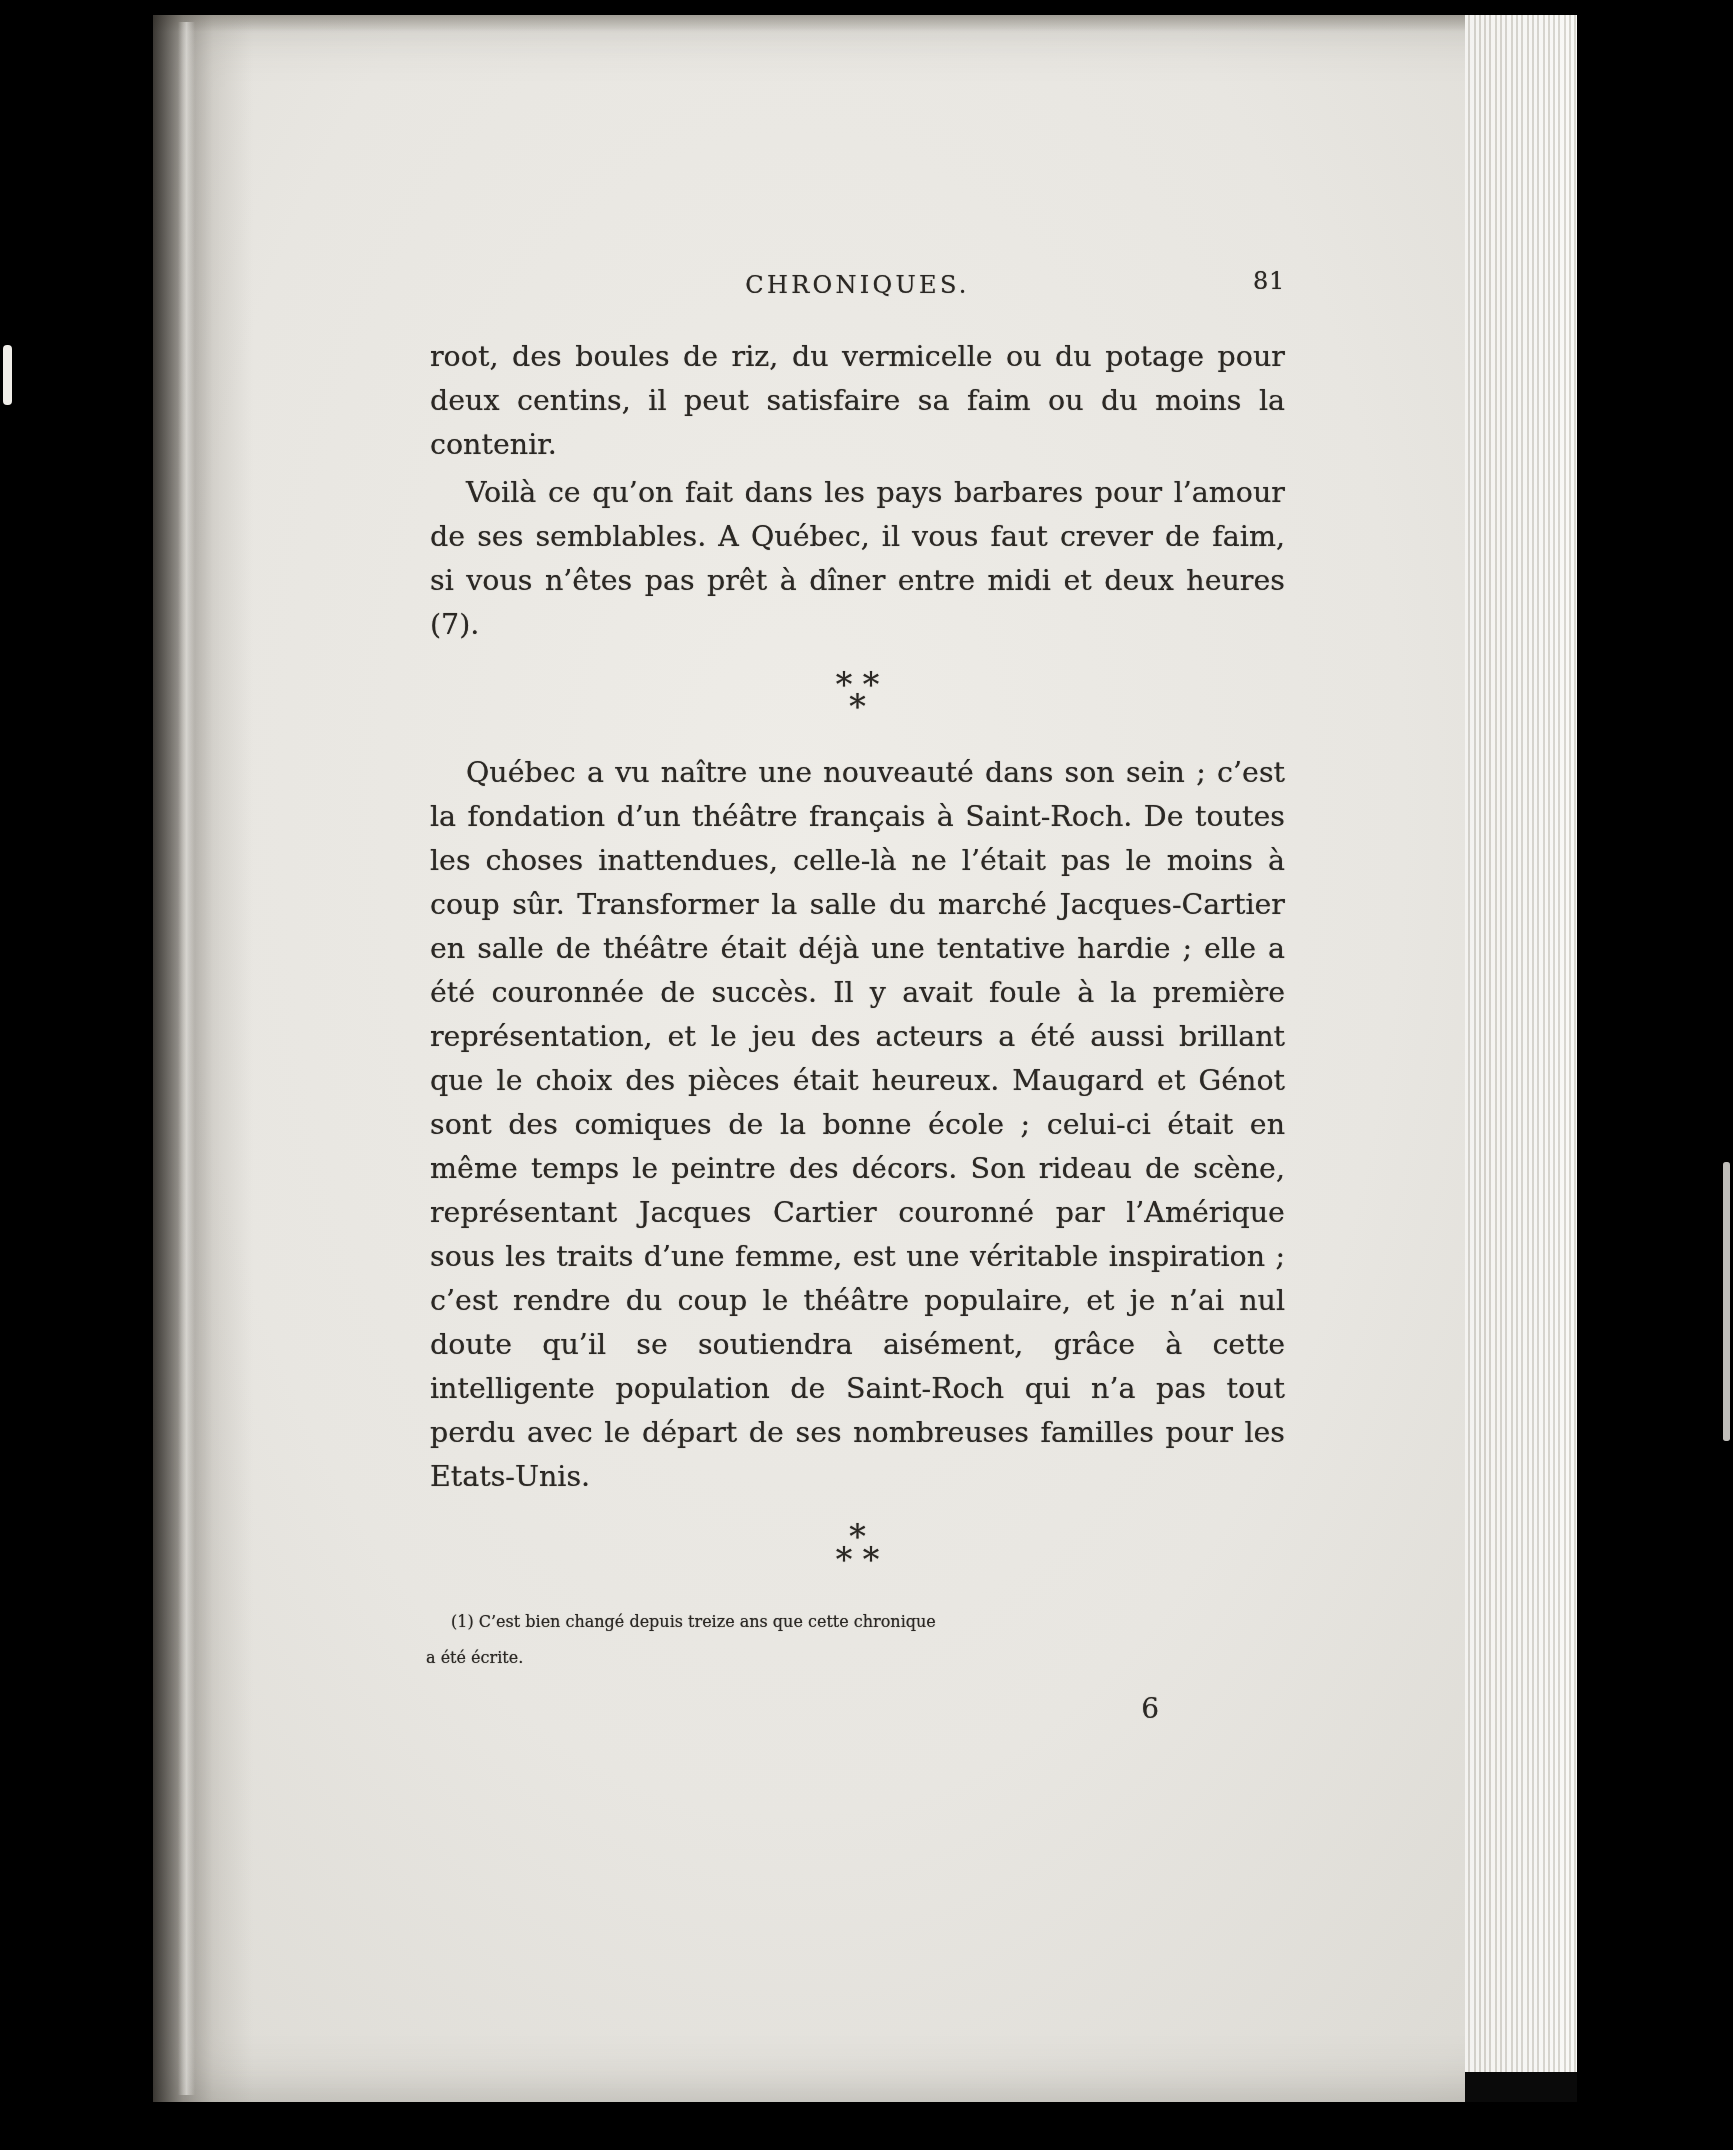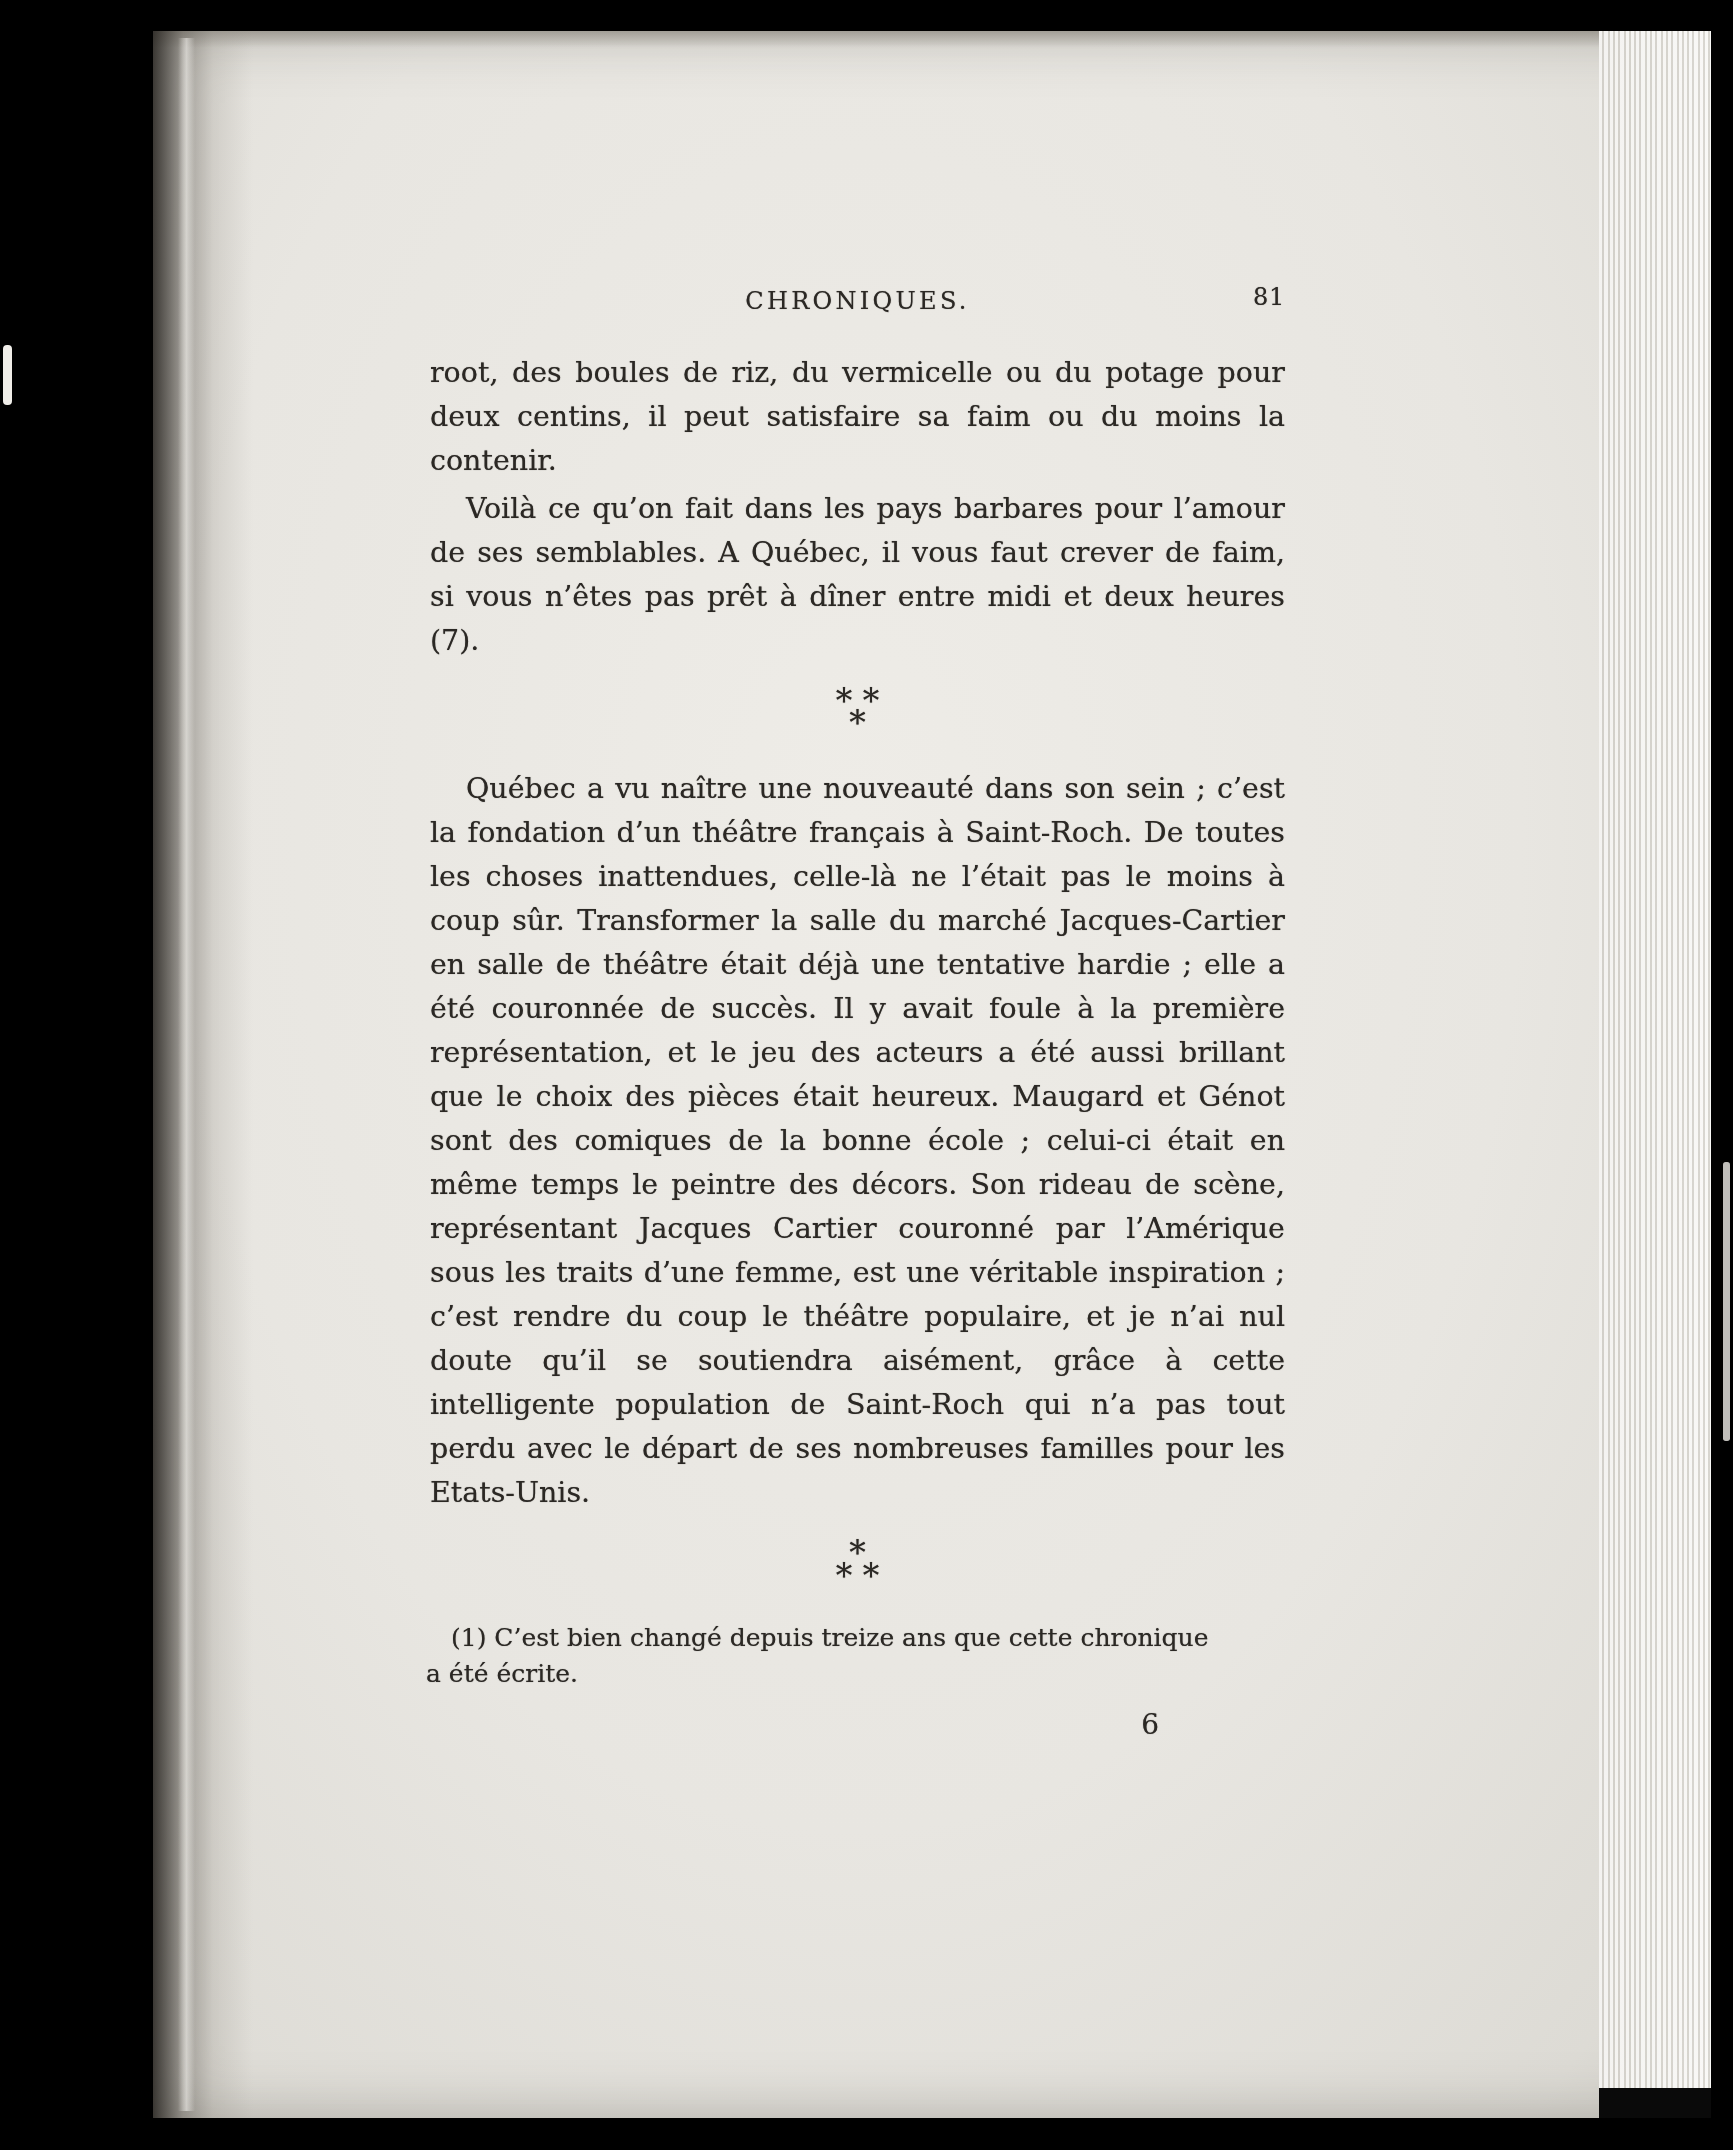--- a/index.html
+++ b/index.html
@@ -12,22 +12,22 @@
     height: 2151px;
     position: relative;
     overflow: hidden;
     font-family: "DejaVu Serif", serif;
   }
 
   
   .page {
     position: absolute;
     left: 153px;
-    top: 31px;
-    width: 1558px;
+    top: 15px;
+    width: 1424px;
     height: 2087px;
     background: radial-gradient(ellipse at 45% 38%, #eeece7 0%, #e8e6e1 55%, #dddbd5 90%, #d3d1ca 100%);
     box-shadow: inset 0 0 60px rgba(70,65,58,0.35);
   }
 
   
   .gutter-shadow {
     position: absolute;
     left: 0; top: 0; bottom: 0;
     width: 100px;
@@ -117,21 +117,21 @@
     font-size: 33px;
     line-height: 26.6px;
     text-align: center;
   }
   .asterism .row2 {
     margin-top: -4px;
   }
 
   .footnote {
     margin-top: 30.5px;
-    font-size: 25px;
+    font-size: 16px;
     line-height: 36px;
     text-indent: 25px;
   }
   .footnote-line2 {
     text-indent: 0;
   }
 
   .folio {
     margin-top: 10.6px;
     text-align: right;

